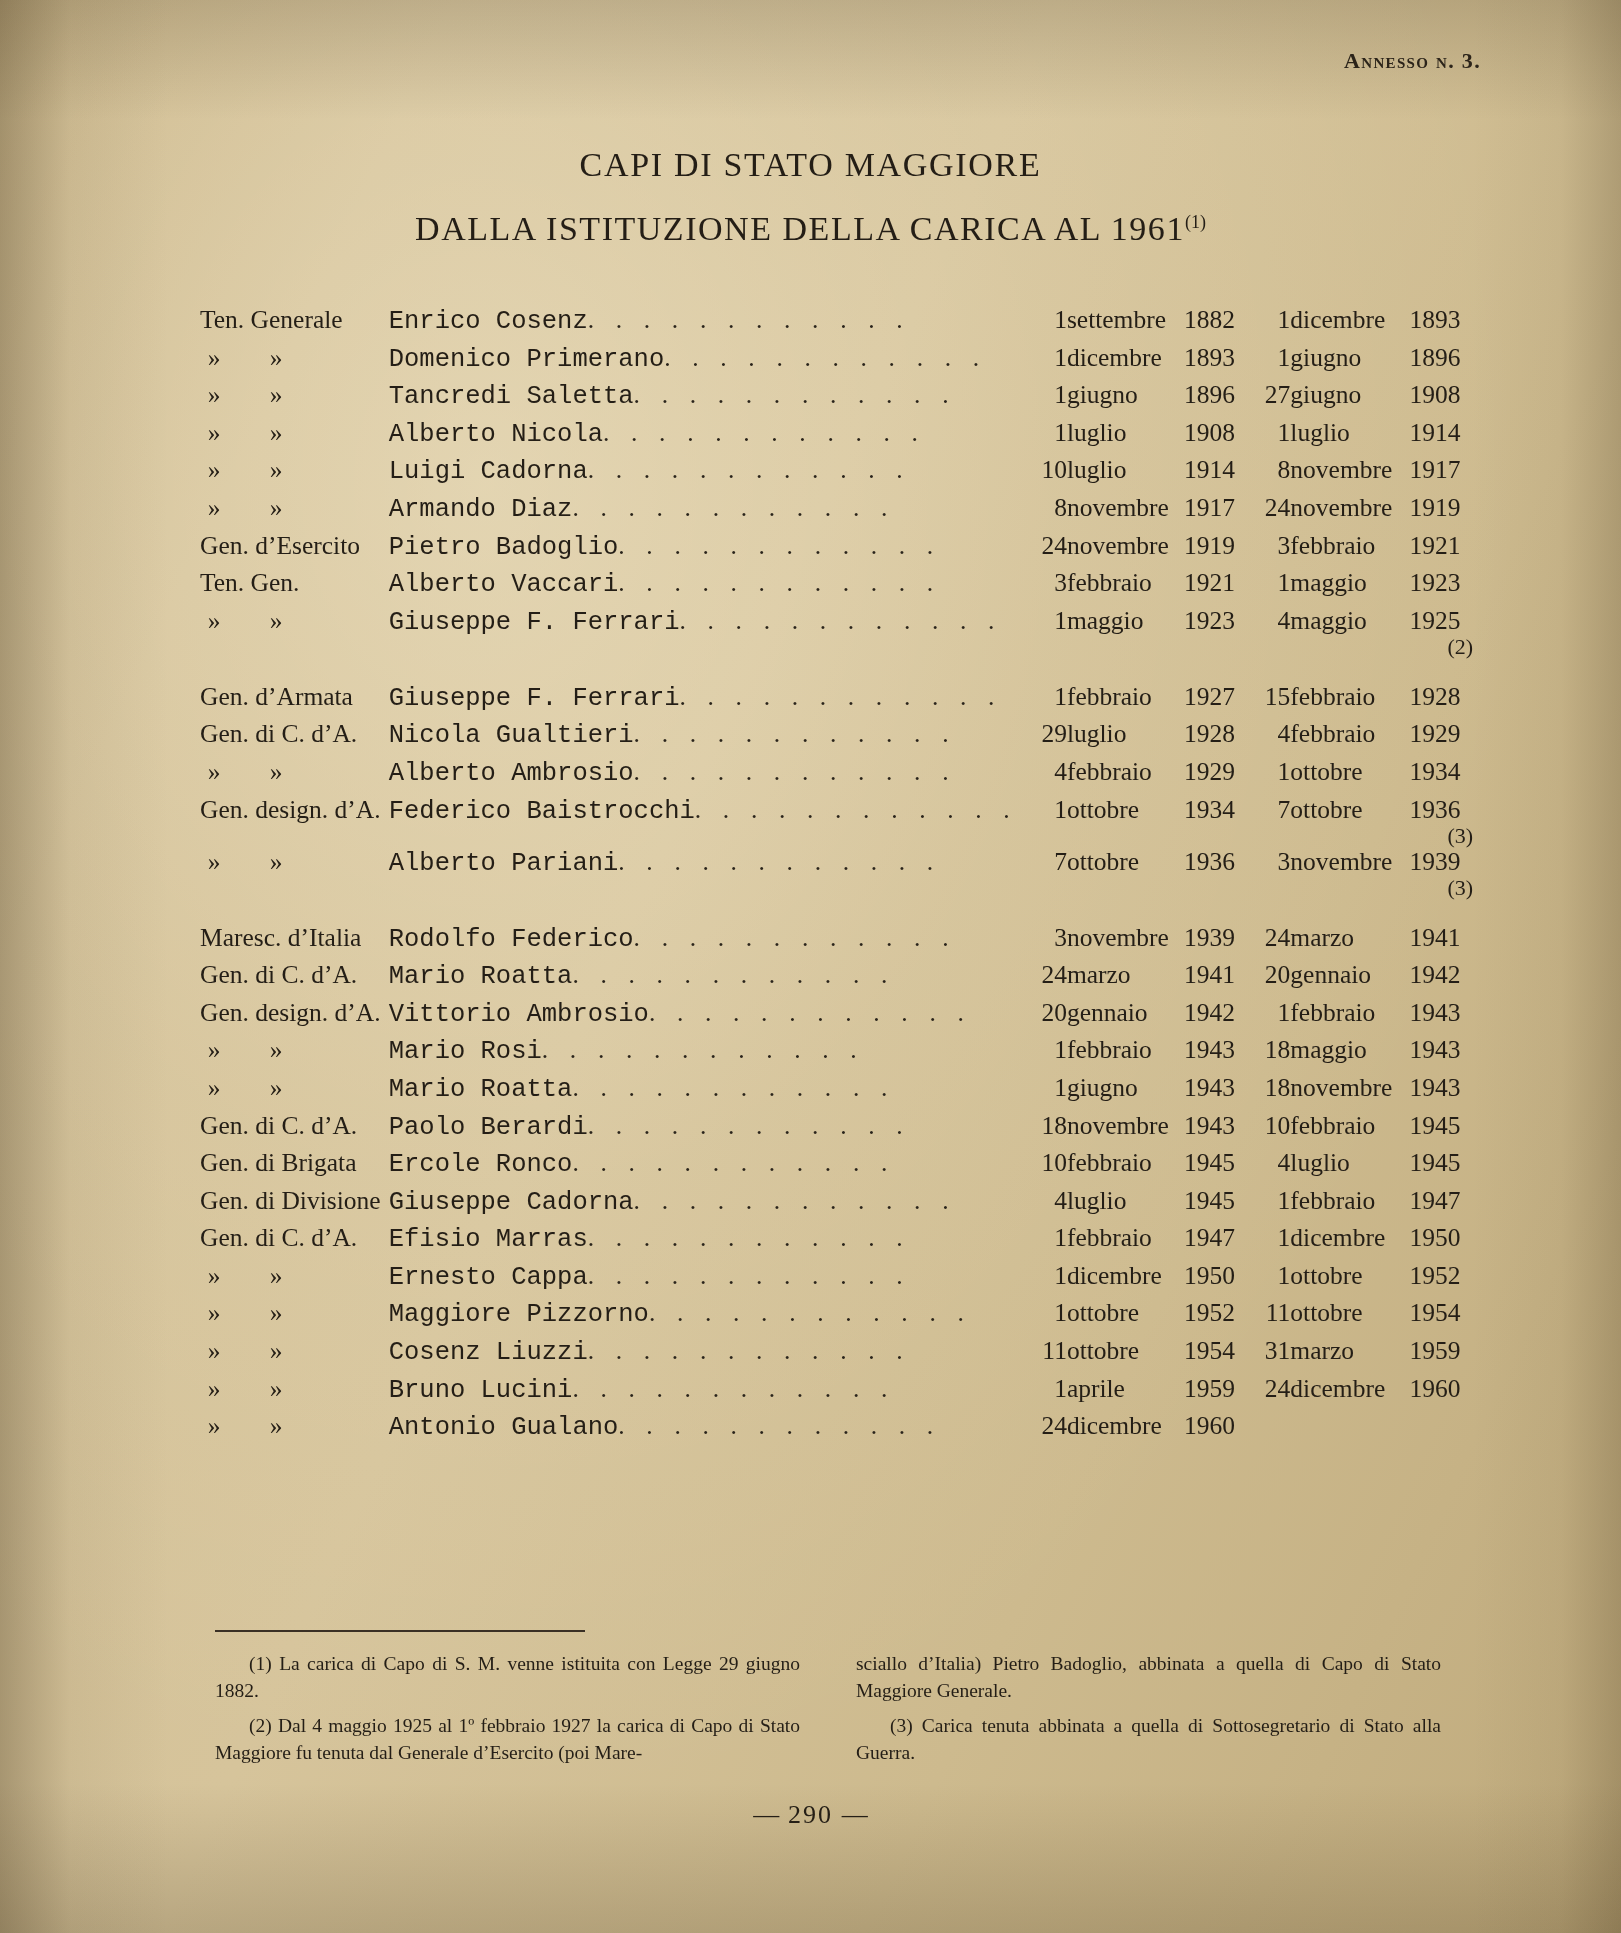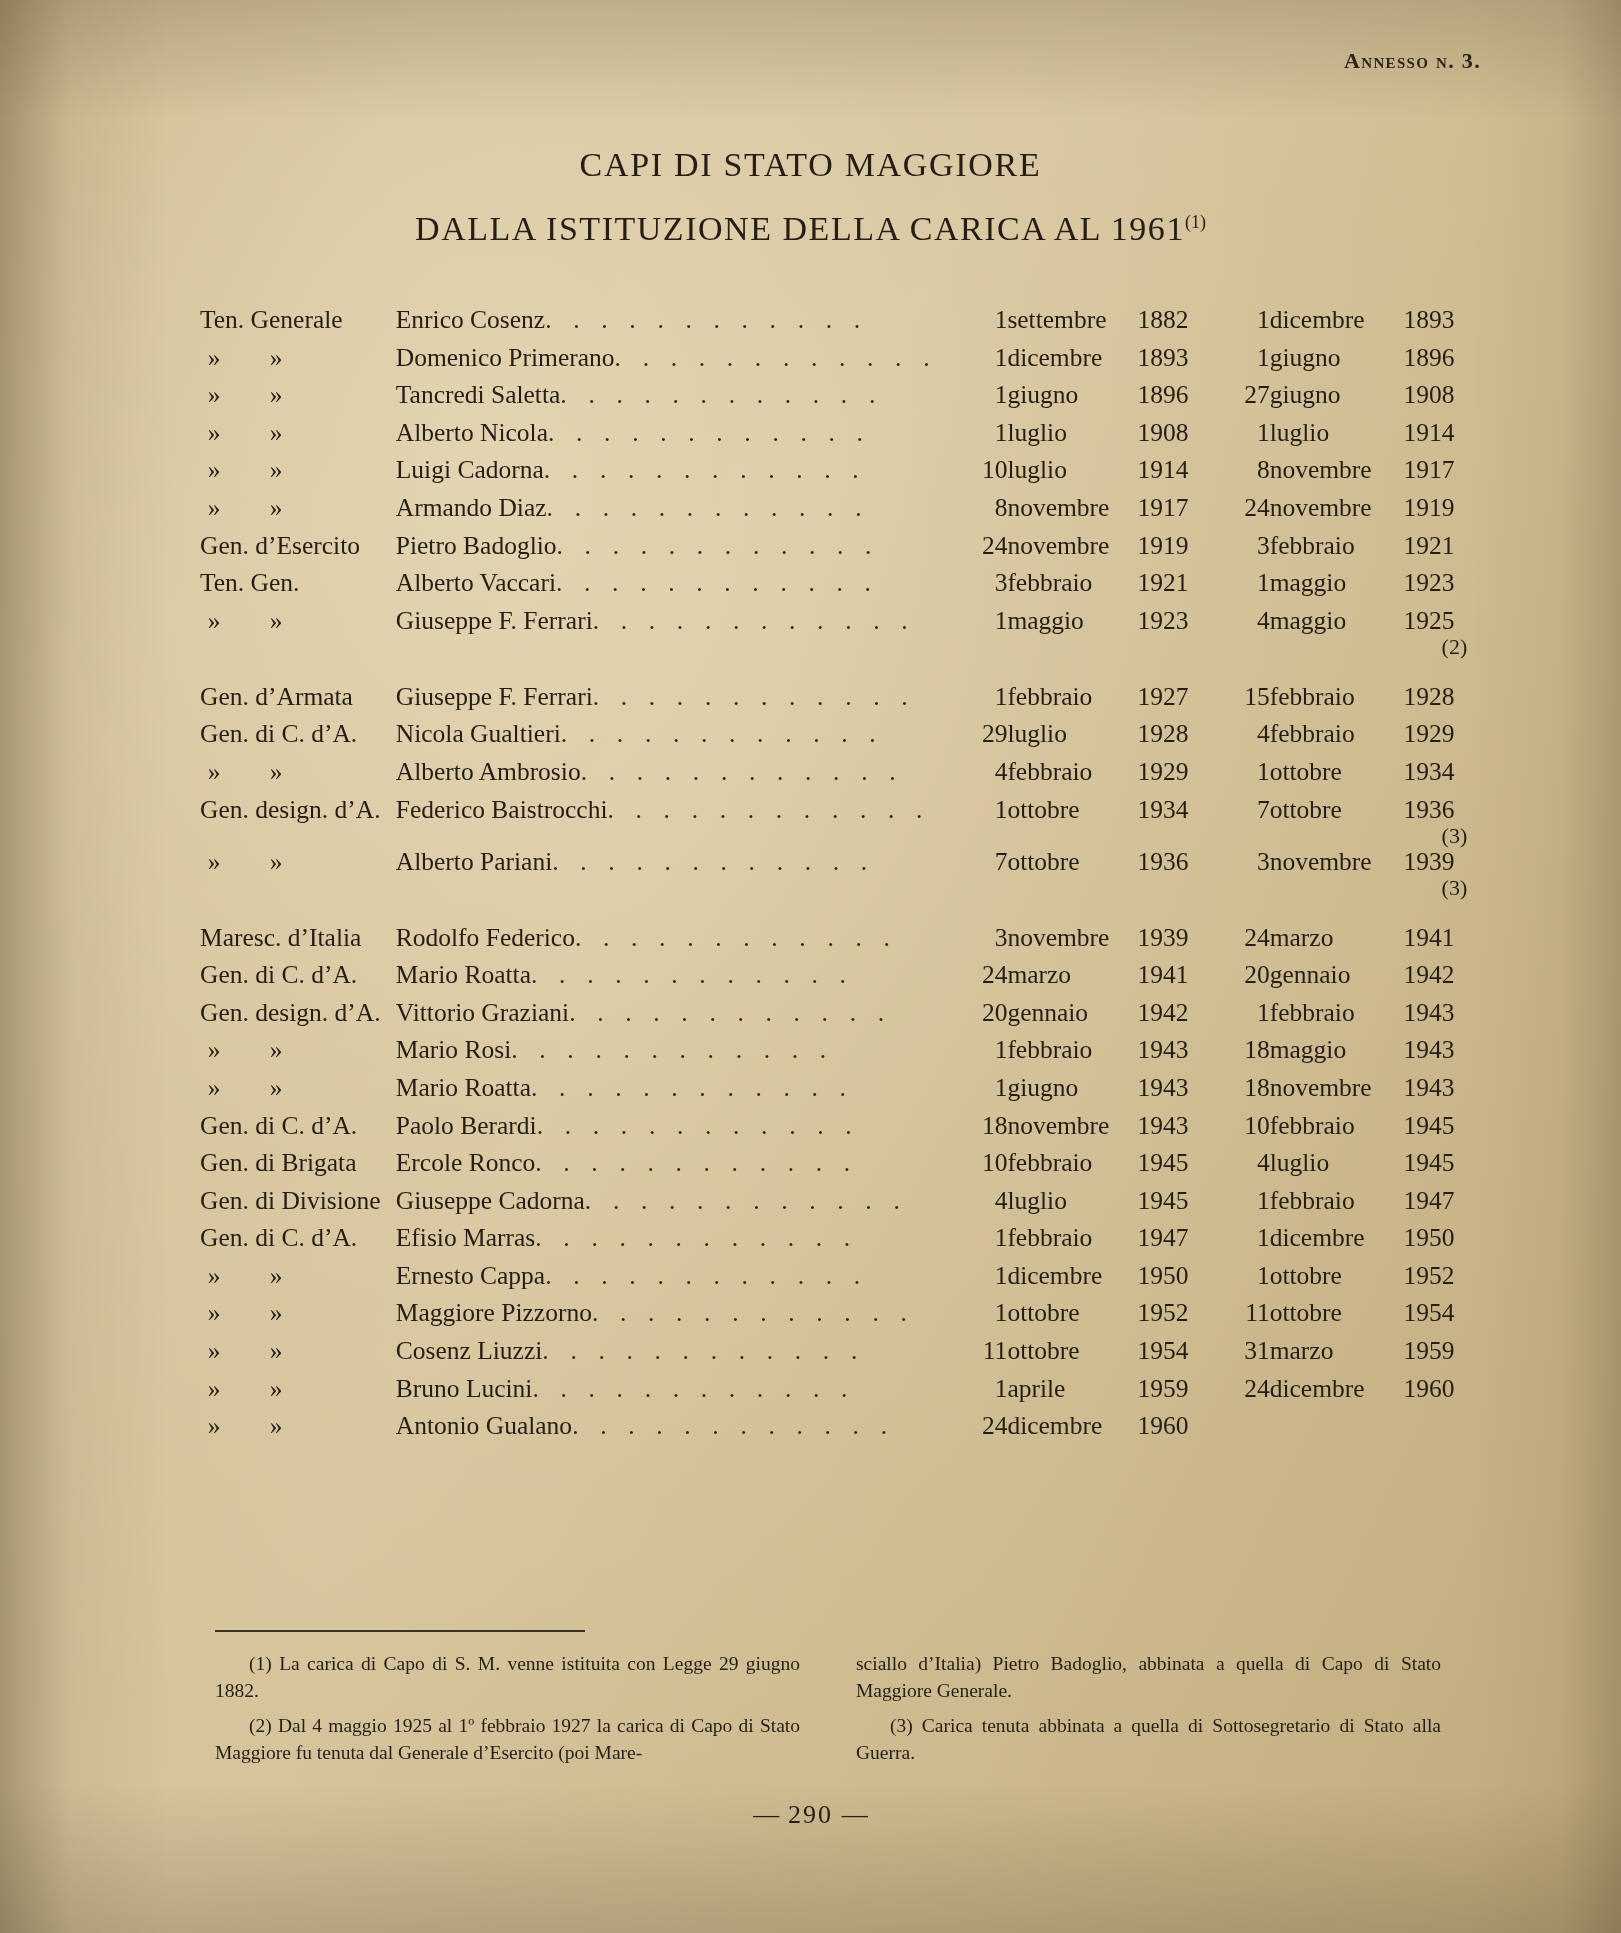--- a/index.html
+++ b/index.html
@@ -111,20 +111,21 @@
   }
   td.name {
     width: 400px;
     position: relative;
     padding-right: 6px;
   }
   td.name .nm {
     position: relative;
     z-index: 2;
     background: transparent;
+    font-family: Liberation Mono, monospace;
   }
   td.name .dots {
     letter-spacing: 0.30em;
     color: #2a241b;
   }
   td.d1day {
     width: 118px;
     text-align: right;
     padding-right: 9px;
   }
@@ -373,21 +374,21 @@
           <td class="name"><span class="nm">Mario Roatta</span><span class="dots">. . . . . . . . . . . .</span></td>
           <td class="d1day">24</td>
           <td class="d1mon">marzo</td>
           <td class="d1yr">1941</td>
           <td class="d2day">20</td>
           <td class="d2mon">gennaio</td>
           <td class="d2yr">1942</td>
         </tr>
         <tr>
           <td class="rank">Gen. design. d’A.</td>
-          <td class="name"><span class="nm">Vittorio Graziani</span><span class="dots">. . . . . . . . . . . .</span></td>
+          <td class="name"><span class="nm">Vittorio Ambrosio</span><span class="dots">. . . . . . . . . . . .</span></td>
           <td class="d1day">20</td>
           <td class="d1mon">gennaio</td>
           <td class="d1yr">1942</td>
           <td class="d2day">1</td>
           <td class="d2mon">febbraio</td>
           <td class="d2yr">1943</td>
         </tr>
         <tr>
           <td class="rank ditto"><span class="d1">»</span><span class="d2">»</span></td>
           <td class="name"><span class="nm">Mario Rosi</span><span class="dots">. . . . . . . . . . . .</span></td>

